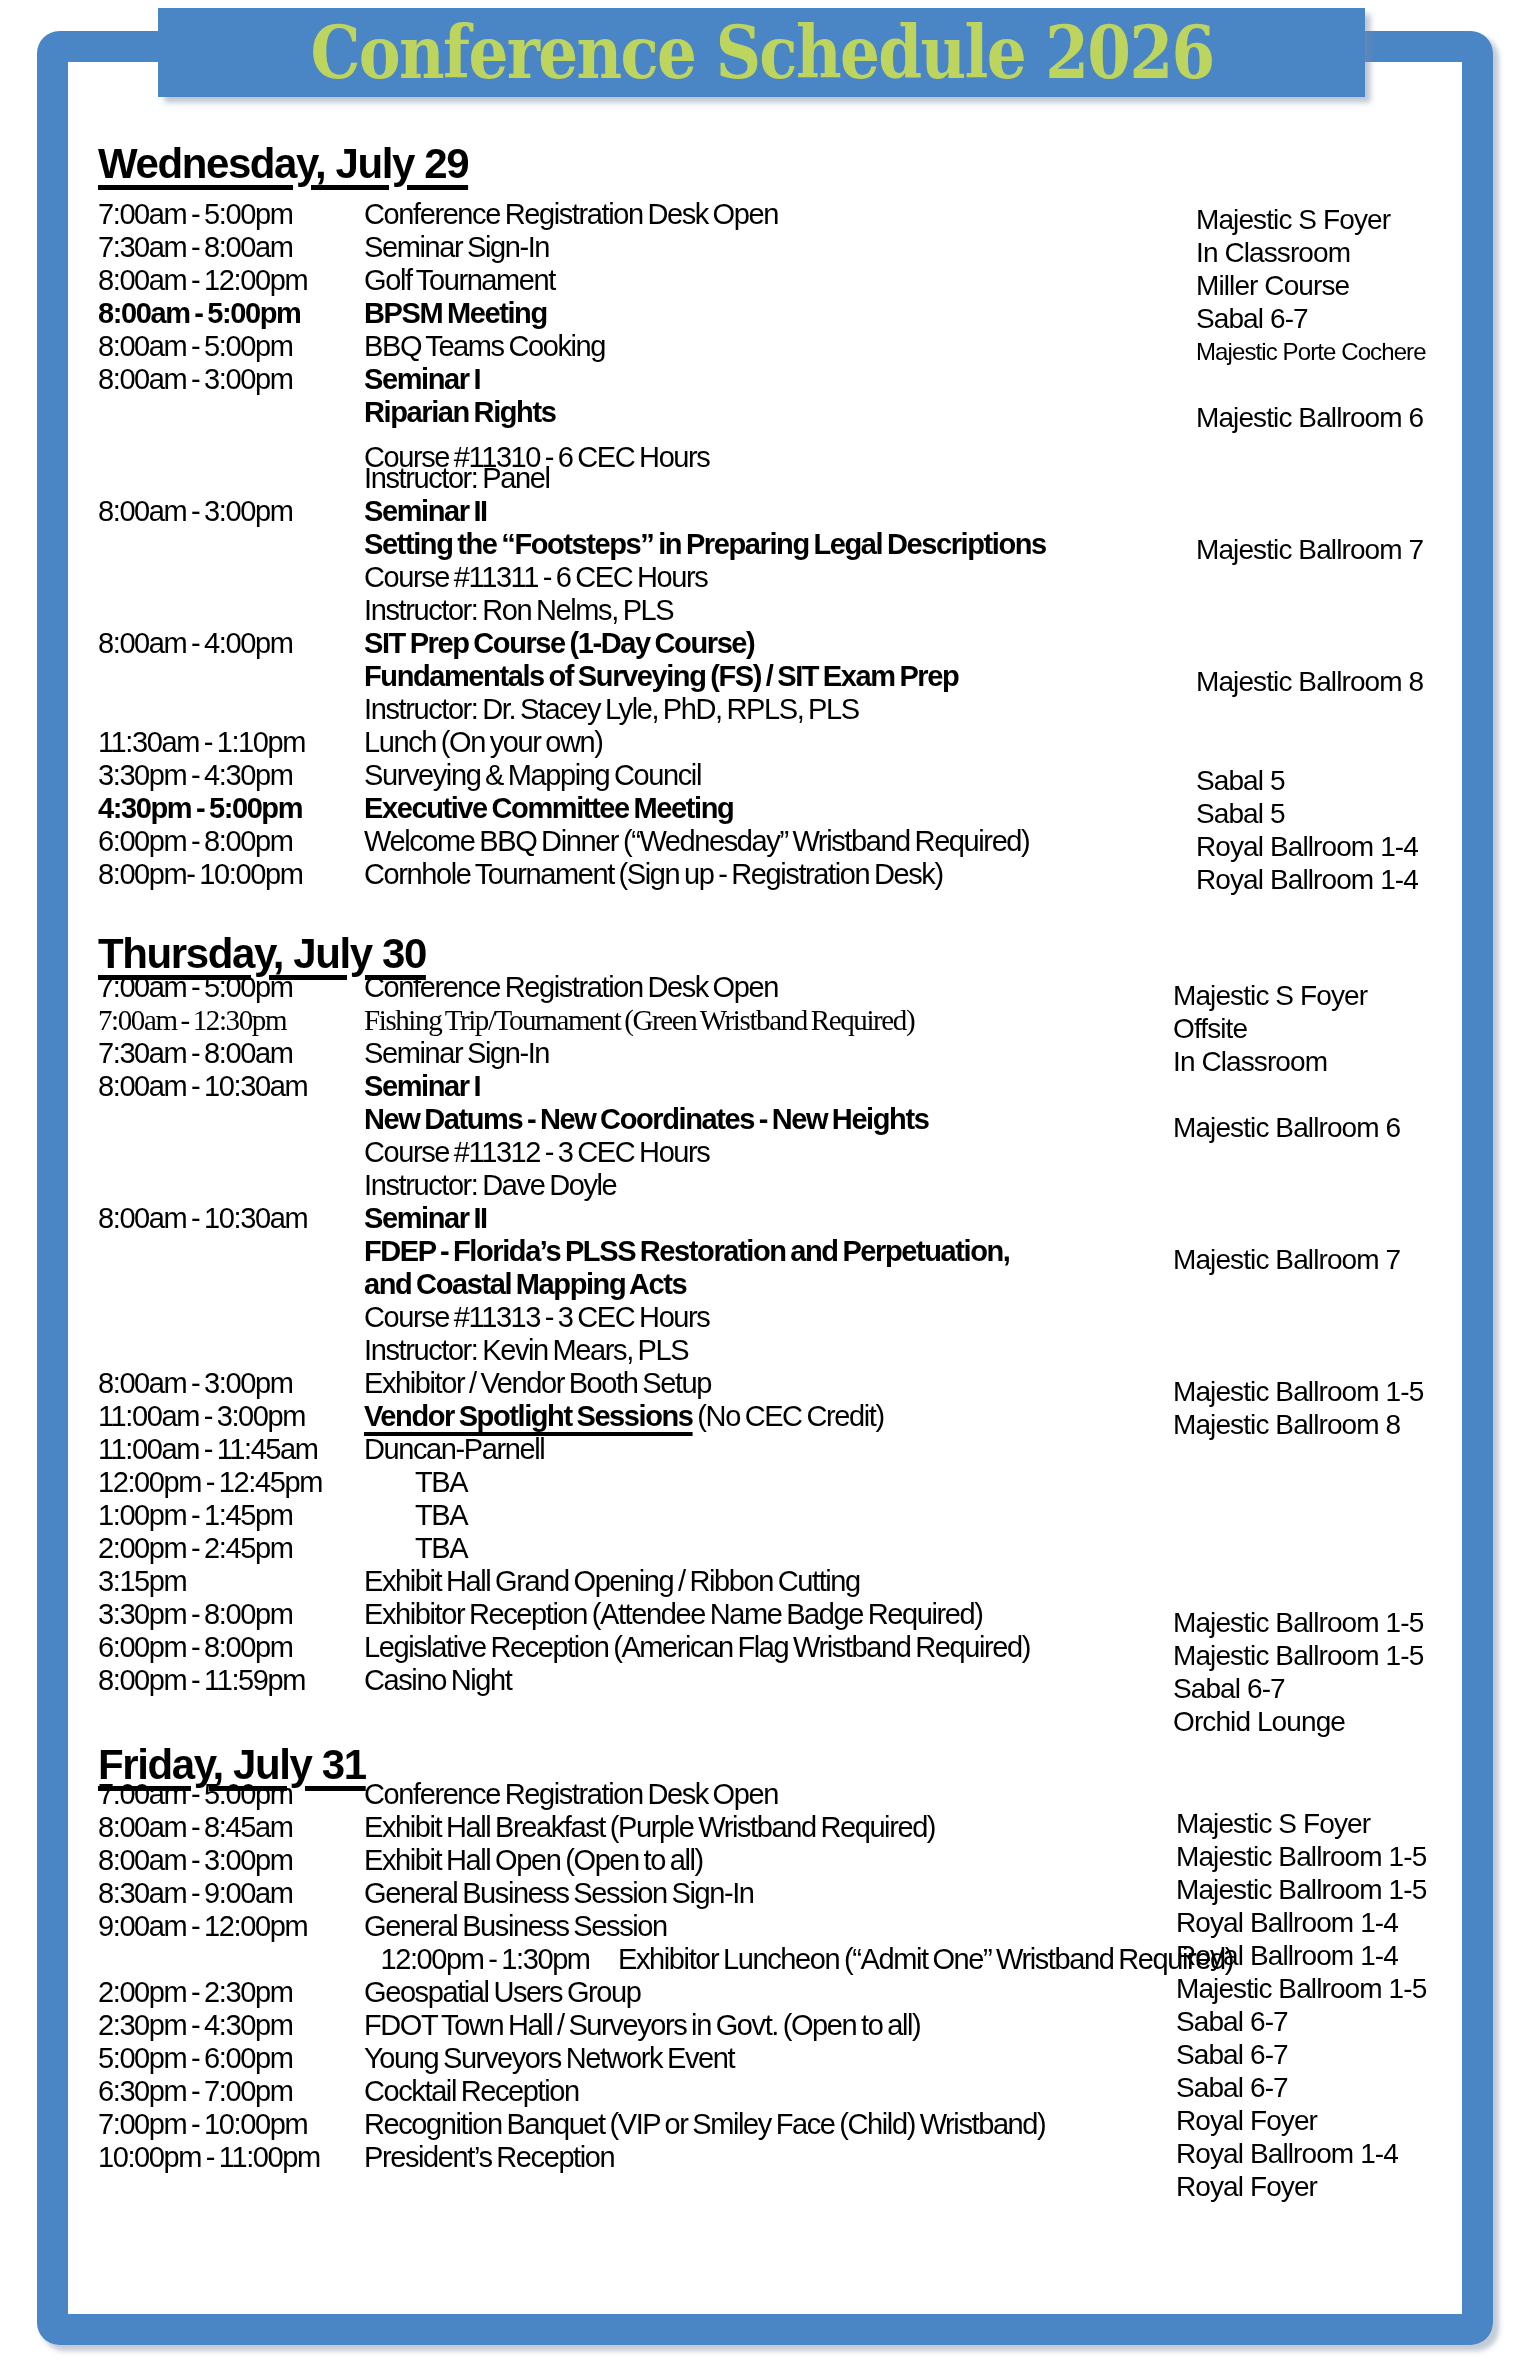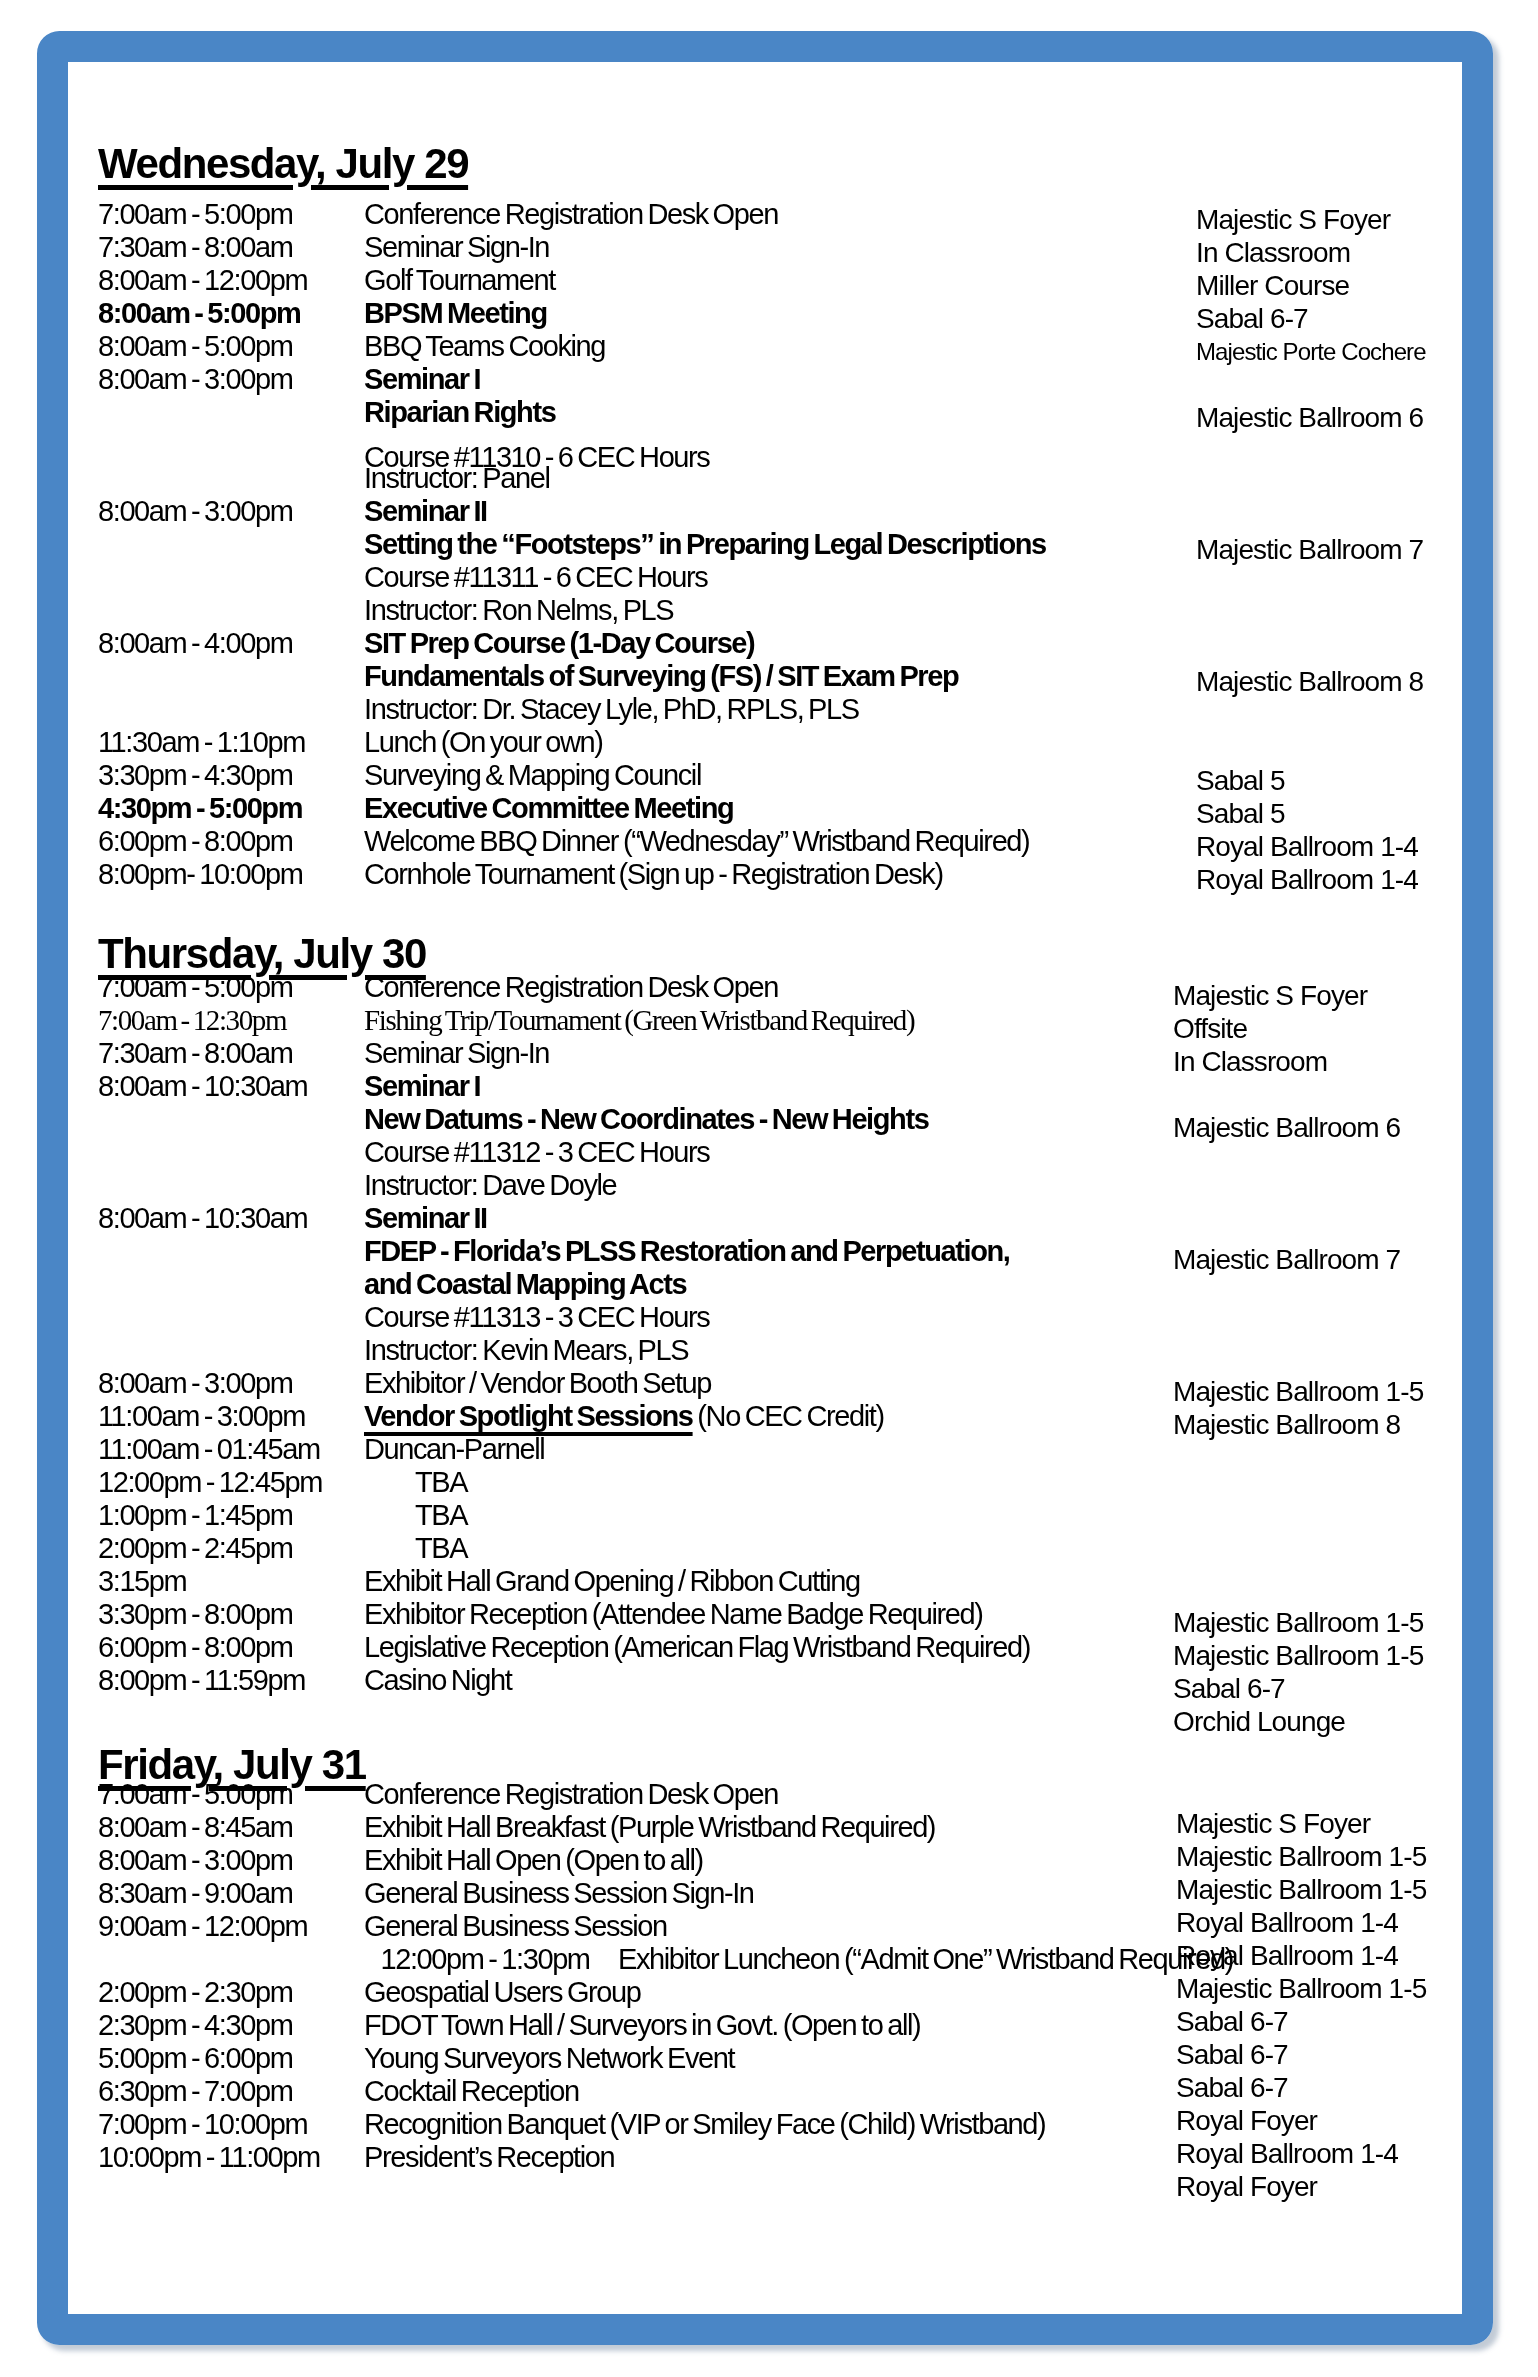--- a/index.html
+++ b/index.html
@@ -31,20 +31,23 @@
   .seg.u{text-decoration:underline;text-decoration-thickness:3.7px;text-underline-offset:5.6px;}
   .loc{position:absolute;line-height:33px;font-size:28px;
         letter-spacing:-0.9px;white-space:nowrap;}
   .loc.small{font-size:24px;}
 </style>
 </head>
 <body>
 
 <div class="page">
   <div class="frame"></div>
+  <div class="band">
+    <div class="title">Conference Schedule 2026</div>
+  </div>
   <div id="days">
       <div class="day-heading" style="top: 140px;">Wednesday, July 29</div>
       <div class="row" style="top: 198px;"><span class="t">7:00am - 5:00pm</span><span class="e"><span class="seg">Conference Registration Desk Open</span></span></div>
       <div class="row" style="top: 231px;"><span class="t">7:30am - 8:00am</span><span class="e"><span class="seg">Seminar Sign-In</span></span></div>
       <div class="row" style="top: 264px;"><span class="t">8:00am - 12:00pm</span><span class="e"><span class="seg">Golf Tournament</span></span></div>
       <div class="row" style="top: 297px; font-weight: bold;"><span class="t">8:00am - 5:00pm</span><span class="e"><span class="seg">BPSM Meeting</span></span></div>
       <div class="row" style="top: 330px;"><span class="t">8:00am - 5:00pm</span><span class="e"><span class="seg">BBQ Teams Cooking</span></span></div>
       <div class="row" style="top: 363px;"><span class="t">8:00am - 3:00pm</span><span class="e"><span class="seg b">Seminar I</span></span></div>
       <div class="row" style="top: 396px;"><span class="t"></span><span class="e"><span class="seg b">Riparian Rights</span></span></div>
       <div class="row" style="top: 429px; margin-top: 12px;"><span class="t"></span><span class="e"><span class="seg">Course #11310 - 6 CEC Hours</span></span></div>
@@ -81,21 +84,21 @@
       <div class="row" style="top: 1103px;"><span class="t"></span><span class="e"><span class="seg b">New Datums - New Coordinates - New Heights</span></span></div>
       <div class="row" style="top: 1136px;"><span class="t"></span><span class="e"><span class="seg">Course #11312 - 3 CEC Hours</span></span></div>
       <div class="row" style="top: 1169px;"><span class="t"></span><span class="e"><span class="seg">Instructor: Dave Doyle</span></span></div>
       <div class="row" style="top: 1202px;"><span class="t">8:00am - 10:30am</span><span class="e"><span class="seg b">Seminar II</span></span></div>
       <div class="row" style="top: 1235px;"><span class="t"></span><span class="e"><span class="seg b">FDEP - Florida’s PLSS Restoration and Perpetuation,</span></span></div>
       <div class="row" style="top: 1268px;"><span class="t"></span><span class="e"><span class="seg b">and Coastal Mapping Acts</span></span></div>
       <div class="row" style="top: 1301px;"><span class="t"></span><span class="e"><span class="seg">Course #11313 - 3 CEC Hours</span></span></div>
       <div class="row" style="top: 1334px;"><span class="t"></span><span class="e"><span class="seg">Instructor: Kevin Mears, PLS</span></span></div>
       <div class="row" style="top: 1367px;"><span class="t">8:00am - 3:00pm</span><span class="e"><span class="seg">Exhibitor / Vendor Booth Setup</span></span></div>
       <div class="row" style="top: 1400px;"><span class="t">11:00am - 3:00pm</span><span class="e"><span class="seg b u">Vendor Spotlight Sessions</span><span class="seg"> (No CEC Credit)</span></span></div>
-      <div class="row" style="top: 1433px;"><span class="t">11:00am - 01:45am</span><span class="e"><span class="seg">Duncan-Parnell</span></span></div>
+      <div class="row" style="top: 1433px;"><span class="t">11:00am - 11:45am</span><span class="e"><span class="seg">Duncan-Parnell</span></span></div>
       <div class="row" style="top: 1466px;"><span class="t">12:00pm - 12:45pm</span><span class="e ind"><span class="seg">TBA</span></span></div>
       <div class="row" style="top: 1499px;"><span class="t">1:00pm - 1:45pm</span><span class="e ind"><span class="seg">TBA</span></span></div>
       <div class="row" style="top: 1532px;"><span class="t">2:00pm - 2:45pm</span><span class="e ind"><span class="seg">TBA</span></span></div>
       <div class="row" style="top: 1565px;"><span class="t">3:15pm</span><span class="e"><span class="seg">Exhibit Hall Grand Opening / Ribbon Cutting</span></span></div>
       <div class="row" style="top: 1598px;"><span class="t">3:30pm - 8:00pm</span><span class="e"><span class="seg">Exhibitor Reception (Attendee Name Badge Required)</span></span></div>
       <div class="row" style="top: 1631px;"><span class="t">6:00pm - 8:00pm</span><span class="e"><span class="seg">Legislative Reception (American Flag Wristband Required)</span></span></div>
       <div class="row" style="top: 1664px;"><span class="t">8:00pm - 11:59pm</span><span class="e"><span class="seg">Casino Night</span></span></div>
       <div class="loc" style="left: 1173px; top: 979px;">Majestic S Foyer</div>
       <div class="loc" style="left: 1173px; top: 1012px;">Offsite</div>
       <div class="loc" style="left: 1173px; top: 1045px;">In Classroom</div>

